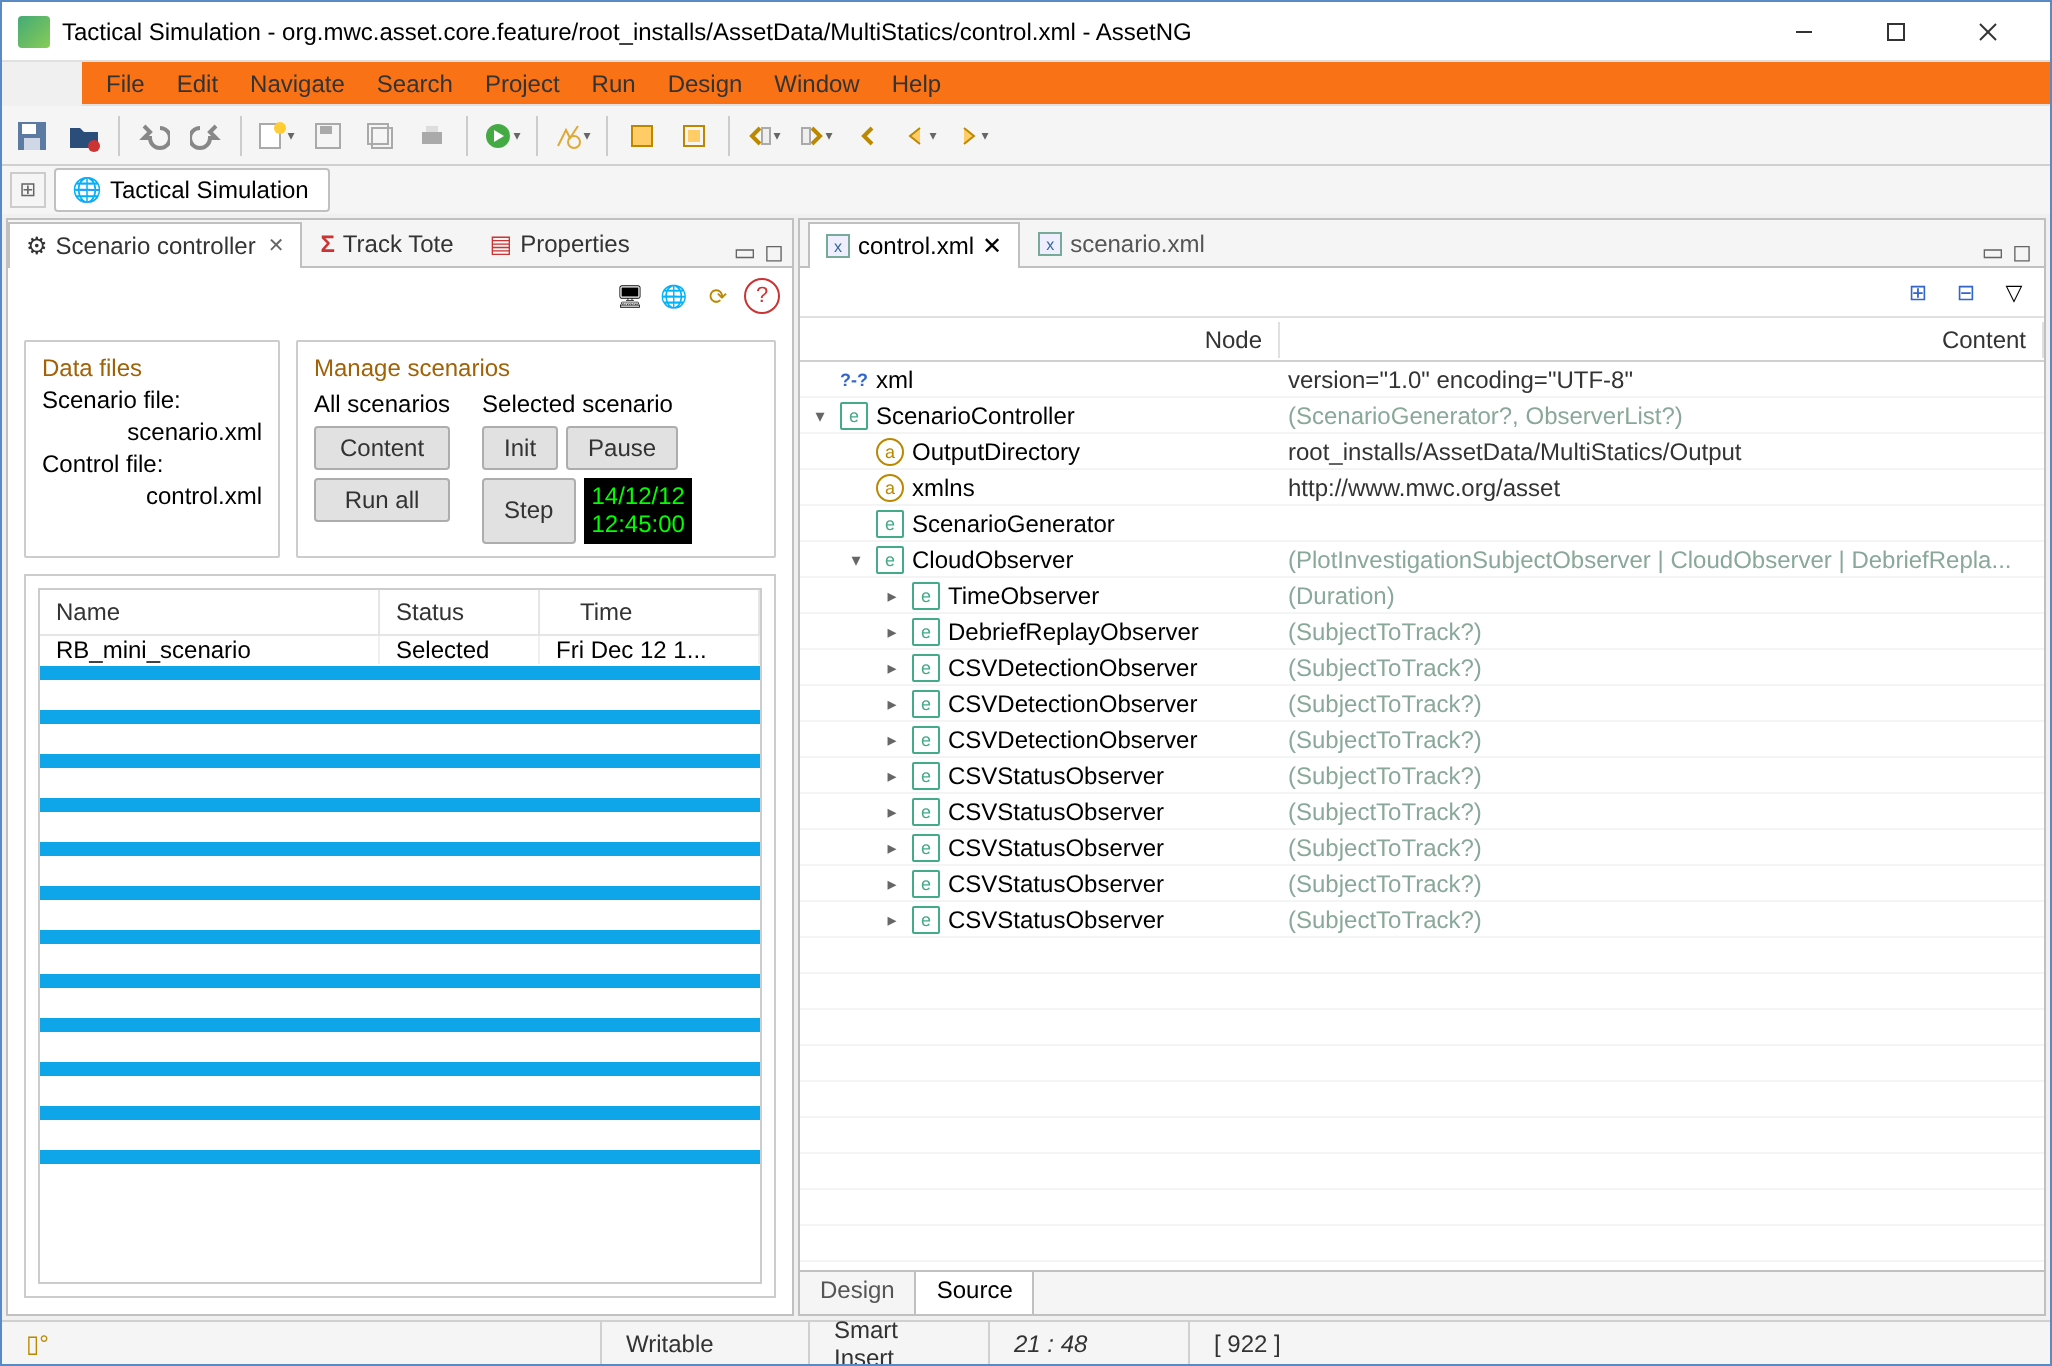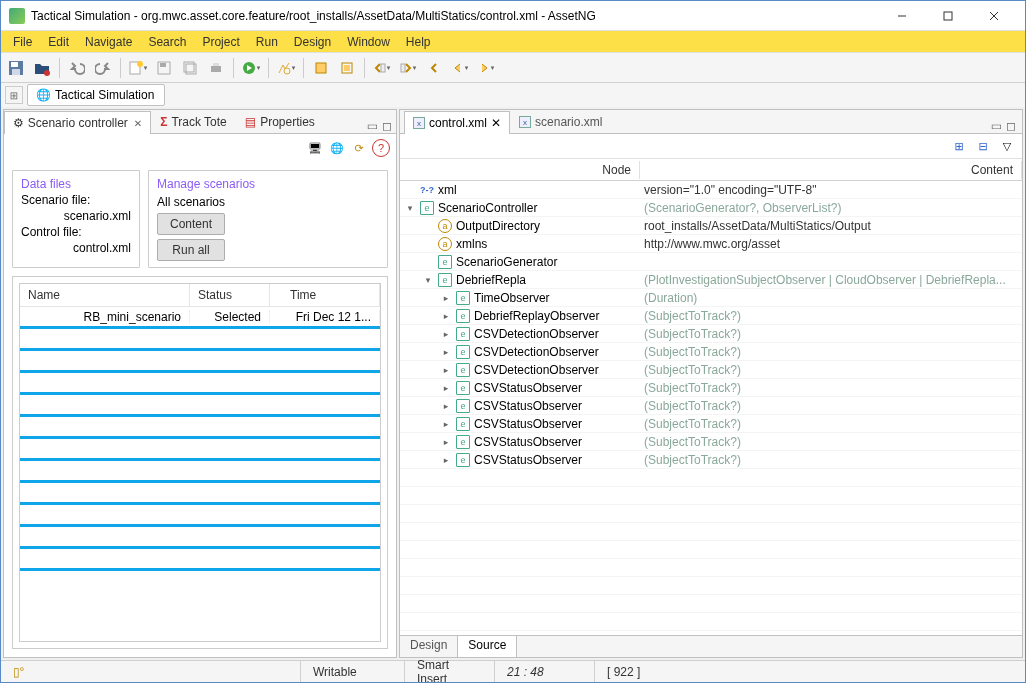--- a/index.html
+++ b/index.html
@@ -2,21 +2,21 @@
 <html><head>
 <meta charset="utf-8">
 <style>
 * { box-sizing: border-box; margin: 0; padding: 0; font-family: "Segoe UI", Tahoma, sans-serif; font-size: 12px; }
 body { background: #f0f0f0; width: 1026px; height: 683px; border: 1px solid #5a8ac6; display: flex; flex-direction: column; }
 .titlebar { height: 30px; background: #fff; display: flex; align-items: center; padding: 0 8px; border-bottom: 1px solid #e0e0e0; }
 .titlebar-icon { width: 16px; height: 16px; margin-right: 6px; background: linear-gradient(135deg,#4a7,#8c5); border-radius: 2px; }
 .titlebar-title { flex: 1; color: #000; }
 .winbtns { display: flex; gap: 0; }
 .winbtn { width: 46px; height: 30px; display: flex; align-items: center; justify-content: center; color: #333; }
-.menubar { height: 22px; background: #fde047; display: flex; align-items: center; padding: 0 4px; border-bottom: 1px solid #e0e0e0; }
+.menubar { height: 22px; background: #f97316; display: flex; align-items: center; padding: 0 4px; border-bottom: 1px solid #e0e0e0; margin-left: 40px; }
 .menuitem { padding: 2px 8px; color: #333; }
 .toolbar { height: 30px; background: #f5f5f5; display: flex; align-items: center; padding: 0 4px; gap: 4px; border-bottom: 1px solid #d0d0d0; }
 .tb-btn { width: 22px; height: 22px; display: flex; align-items: center; justify-content: center; border-radius: 2px; }
 .tb-sep { width: 1px; height: 20px; background: #ccc; margin: 0 2px; }
 .tb-dd::after { content: "▾"; font-size: 7px; margin-left: 1px; color: #666; }
 .perspectivebar { height: 24px; background: #f5f5f5; display: flex; align-items: center; padding: 0 4px; gap: 4px; }
 .persp-tab { padding: 3px 10px 3px 8px; background: #fff; border: 1px solid #c0c0c0; border-radius: 2px; display: flex; align-items: center; gap: 4px; }
 .persp-open { width: 18px; height: 18px; border: 1px solid #ccc; display: flex; align-items: center; justify-content: center; font-size: 10px; color: #666; }
 .workbench { flex: 1; display: flex; padding: 2px; gap: 2px; min-height: 0; }
 .left-pane { width: 394px; display: flex; flex-direction: column; background: #fff; border: 1px solid #c0c0c0; }
@@ -24,34 +24,34 @@
 .view-tabs { height: 24px; display: flex; align-items: flex-end; background: #f5f5f5; border-bottom: 1px solid #c0c0c0; }
 .view-tab { padding: 4px 8px; display: flex; align-items: center; gap: 4px; border: 1px solid transparent; border-bottom: none; color: #333; }
 .view-tab.active { background: #fff; border-color: #c0c0c0; position: relative; top: 1px; }
 .view-tab .close-x { font-size: 10px; color: #666; margin-left: 2px; }
 .view-ctrls { margin-left: auto; padding-right: 4px; display: flex; gap: 4px; color: #666; font-size: 10px; }
 .view-toolbar { height: 28px; display: flex; align-items: center; justify-content: flex-end; padding: 0 6px; gap: 4px; }
 .vt-btn { width: 18px; height: 18px; display: flex; align-items: center; justify-content: center; border-radius: 2px; font-size: 11px; }
 .sc-body { flex: 1; padding: 8px; display: flex; flex-direction: column; gap: 8px; }
 .sc-top { display: flex; gap: 8px; }
 .box { border: 1px solid #ccc; padding: 6px 8px; border-radius: 1px; }
-.box-title { color: #8b5cf6; margin-bottom: 4px; }
+.box-title { color: #a16207; margin-bottom: 4px; }
 .sc-files { width: 128px; }
 .sc-files div { margin-bottom: 2px; }
 .sc-files .fname { text-align: right; }
 .btn { background: #e1e1e1; border: 1px solid #adadad; padding: 3px 10px; color: #333; border-radius: 2px; }
 .sc-manage { flex: 1; }
 .sc-manage-row { display: flex; gap: 16px; }
 .sc-col { display: flex; flex-direction: column; gap: 4px; }
 .timebox { background: #000; color: #0f0; font-family: monospace; font-size: 12px; padding: 2px 4px; line-height: 1.2; }
 .sc-table { border: 1px solid #ccc; flex: 1; }
 .sc-table-inner { border: 1px solid #ccc; margin: 6px; height: calc(100% - 12px); }
 .th-row { display: flex; background: #fff; border-bottom: 1px solid #e5e5e5; }
 .th { padding: 4px 8px; border-right: 1px solid #e5e5e5; color: #333; font-weight: normal; }
-.td-row { display: flex; border-bottom: 3px solid #0ea5e9; height: 22px; align-items: center; text-align: right; }
+.td-row { display: flex; border-bottom: 7px solid #0ea5e9; height: 22px; align-items: center; }
 .td { padding: 0 8px; border-right: 1px solid #f0f0f0; overflow: hidden; white-space: nowrap; text-overflow: ellipsis; }
 .editor-tabs { height: 24px; display: flex; align-items: flex-end; background: #f5f5f5; border-bottom: 1px solid #c0c0c0; padding-left:4px; }
 .ed-tab { padding: 4px 8px; display: flex; align-items: center; gap: 4px; border: 1px solid transparent; border-bottom: none; color: #555; }
 .ed-tab.active { background: #fff; border-color: #c0c0c0; position: relative; top: 1px; color: #000; }
 .ed-icon { width: 12px; height: 12px; border: 1px solid #7a9; display: inline-flex; align-items: center; justify-content: center; font-size: 8px; color: #369; background:#eef; }
 .ed-ctrls { margin-left: auto; padding-right: 6px; display: flex; gap: 4px; color: #666; font-size: 10px; }
 .editor-toolbar { height: 24px; display: flex; align-items: center; justify-content: flex-end; padding: 0 6px; gap: 6px; }
 .tree { flex: 1; overflow: auto; border-top: 1px solid #e0e0e0; }
 .tree-header { display: flex; background: #fff; border-bottom: 1px solid #d0d0d0; height: 22px; align-items: center; }
 .tree-header .col { padding: 2px 8px; color: #333; border-right: 1px solid #e0e0e0; text-align: right; }
@@ -262,20 +262,34 @@
           <div class="fname">control.xml</div>
         </div>
         <div class="box sc-manage">
           <div class="box-title">Manage scenarios</div>
           <div class="sc-manage-row">
             <div class="sc-col">
               <div>All scenarios</div>
               <button class="btn">Content</button>
               <button class="btn">Run all</button>
             </div>
+            <div class="sc-col">
+              <div>Selected scenario</div>
+              <div style="display:flex;gap:4px;">
+                <button class="btn">Init</button>
+                <button class="btn">Pause</button>
+              </div>
+              <div style="display:flex;gap:4px;align-items:stretch;">
+                <button class="btn">Step</button>
+                <div class="timebox">
+                  <div>14/12/12</div>
+                  <div>12:45:00</div>
+                </div>
+              </div>
+            </div>
           </div>
         </div>
       </div>
       <div class="sc-table">
         <div class="sc-table-inner">
           <div class="th-row">
             <div class="th" style="width:170px;">Name</div>
             <div class="th" style="width:80px;">Status</div>
             <div class="th" style="flex:1;margin-left:12px;">Time</div>
           </div>
@@ -410,21 +424,21 @@
               <span class="twisty"></span>
               <span class="node-icon ico-e">e</span>
               <span>ScenarioGenerator</span>
             </div>
             <div class="tree-content "></div>
           </div>
           <div class="tree-row">
             <div class="tree-node" style="padding-left:22px">
               <span class="twisty">▾</span>
               <span class="node-icon ico-e">e</span>
-              <span>DebriefRepla</span>
+              <span>CloudObserver</span>
             </div>
             <div class="tree-content ghost">(PlotInvestigationSubjectObserver | CloudObserver | DebriefRepla...</div>
           </div>
           <div class="tree-row">
             <div class="tree-node" style="padding-left:40px">
               <span class="twisty">▸</span>
               <span class="node-icon ico-e">e</span>
               <span>TimeObserver</span>
             </div>
             <div class="tree-content ghost">(Duration)</div>

